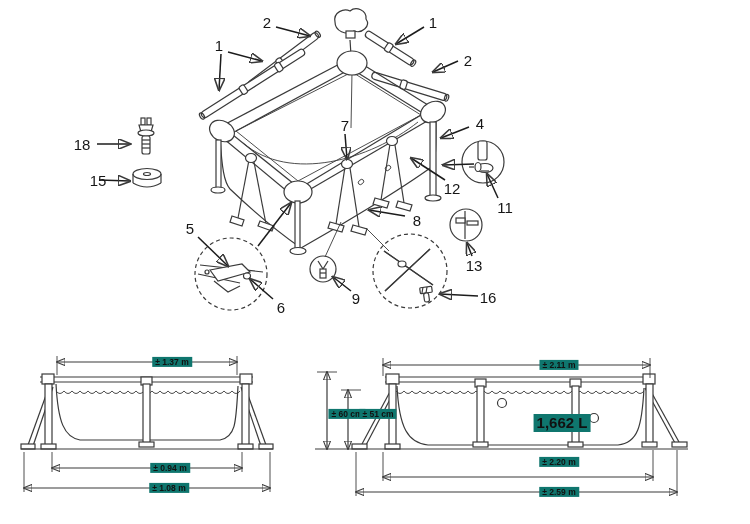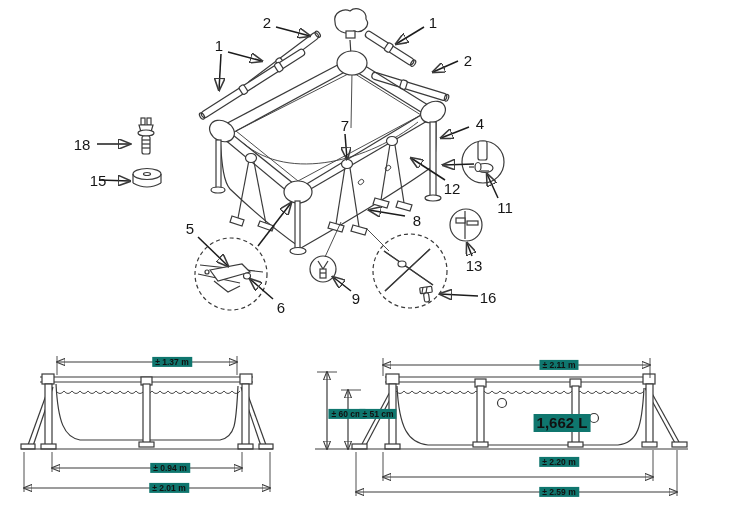--- a/index.html
+++ b/index.html
@@ -309,21 +309,21 @@
   <span class="lbl" style="left:480px;top:123px">4</span>
   <span class="lbl" style="left:505px;top:207px">11</span>
   <span class="lbl" style="left:452px;top:188px">12</span>
   <span class="lbl" style="left:474px;top:265px">13</span>
   <span class="lbl" style="left:82px;top:144px">18</span>
   <span class="lbl" style="left:98px;top:180px">15</span>
   <span class="lbl" style="left:488px;top:297px">16</span>
 
   <span class="dim" style="left:143px;top:362px">± 1.37 m</span>
   <span class="dim" style="left:141px;top:468px">± 0.94 m</span>
-  <span class="dim" style="left:140px;top:488px">± 2.01 m</span>
+  <span class="dim" style="left:140px;top:488px">± 1.08 m</span>
 
   <span class="dim" style="left:530px;top:365px">± 2.11 m</span>
   <span class="dim" style="left:318px;top:414px">± 60 cm</span>
   <span class="dim" style="left:349px;top:414px">± 51 cm</span>
   <span class="dim cap" style="left:533px;top:423px">1,662 L</span>
   <span class="dim" style="left:530px;top:462px">± 2.20 m</span>
   <span class="dim" style="left:530px;top:492px">± 2.59 m</span>
 
 </div>
 

